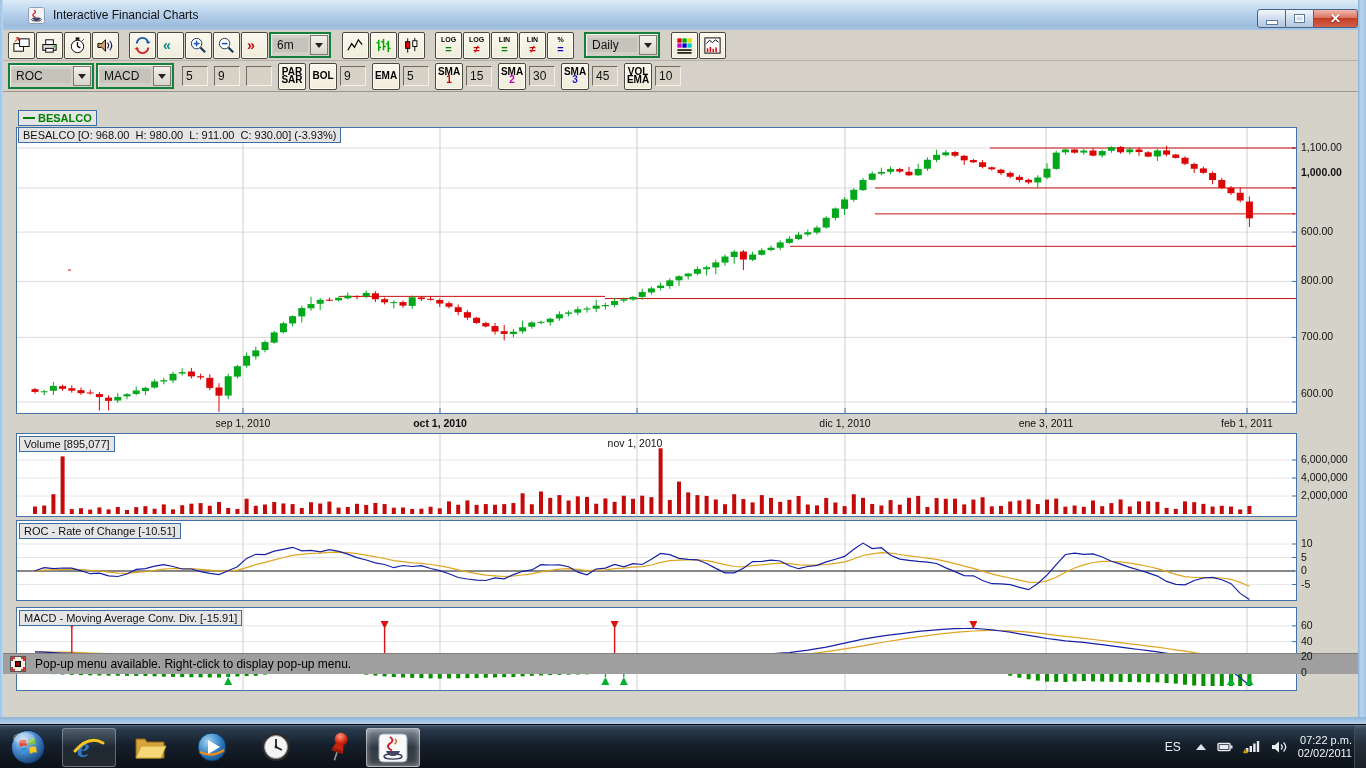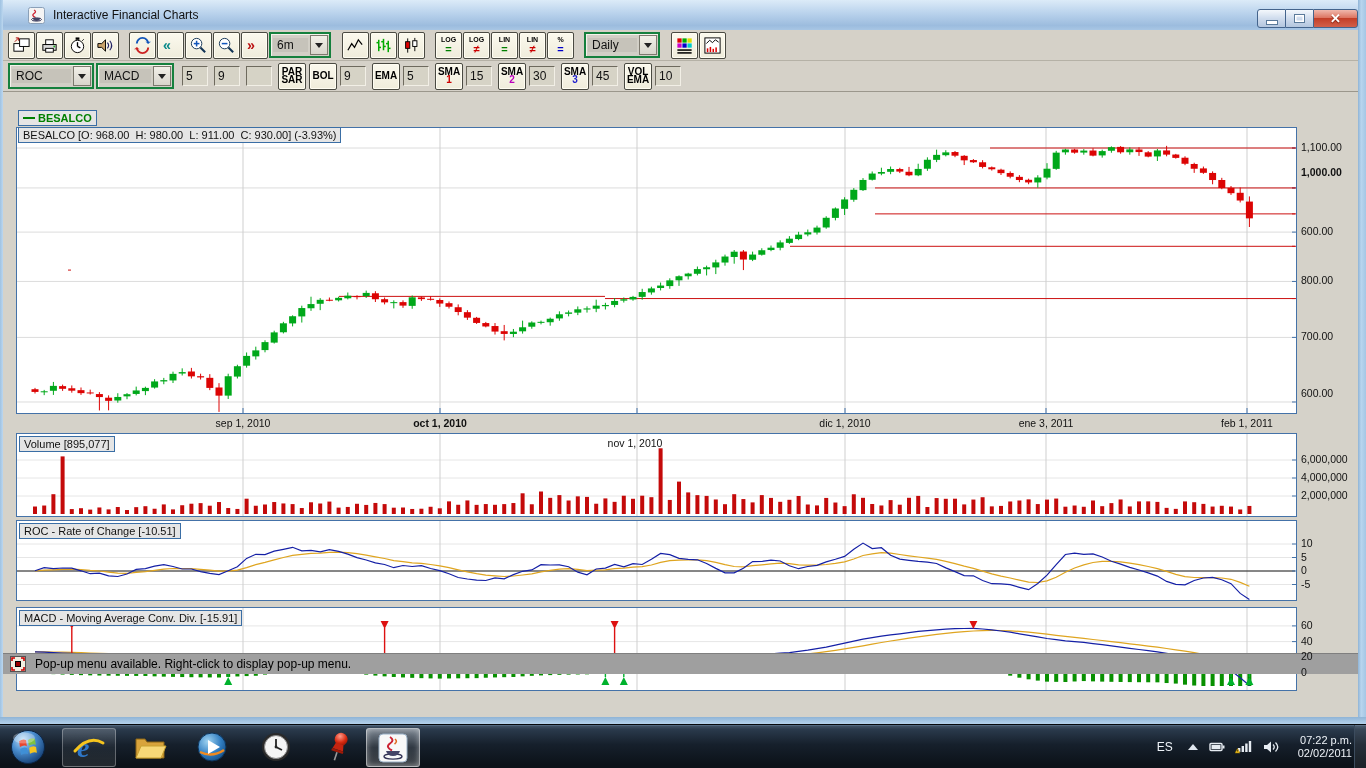--- a/index.html
+++ b/index.html
@@ -43,21 +43,21 @@
   .xlab{position:absolute;font-size:10.5px;color:#111;transform:translateX(-50%);white-space:nowrap}
   
   #statusbar{position:absolute;left:3px;right:8px;bottom:51px;height:20px;background:#9f9f9f;border-top:1px solid #7f7f7f;display:flex;align-items:center;gap:9px;padding-left:7px;font-size:12px;color:#000}
   
   #taskbar{position:absolute;left:0;right:0;bottom:0;height:43px;background:linear-gradient(#46586c,#2a3a4c 10%,#16202c 45%,#0c1219 92%);border-top:1px solid #05080c;box-shadow:inset 0 1px 0 #51677e}
   .tb-slot{position:absolute;top:3px;width:52px;height:37px;display:flex;align-items:center;justify-content:center;border-radius:3px}
   .tb-active{background:linear-gradient(rgba(255,255,255,.38),rgba(255,255,255,.12) 50%,rgba(255,255,255,.22));border:1px solid rgba(255,255,255,.55);box-shadow:inset 0 0 6px rgba(255,255,255,.45)}
   .tb-open{background:linear-gradient(rgba(255,255,255,.18),rgba(255,255,255,.05) 50%,rgba(255,255,255,.10));border:1px solid rgba(255,255,255,.30)}
   #tray{position:absolute;right:14px;top:0;height:43px;display:flex;align-items:center;gap:10px;color:#eef3f8}
   #tray .lang{font-size:12px;padding:0 4px}
-  #clockblk{text-align:right;font-size:11px;line-height:13px;color:#eef3f8;margin-left:8px}
+  #clockblk{text-align:right;font-size:11px;line-height:13px;color:#eef3f8;margin-left:0}
   #showdesk{position:absolute;right:0;top:0;width:11px;height:43px;border-left:1px solid #3c4c5e;background:rgba(255,255,255,.07)}
 </style>
 </head>
 <body>
 
 <div id="screen">
   <div id="app-window">
 
     <div id="titlebar">
       <svg width="17" height="17" viewBox="0 0 17 17">

